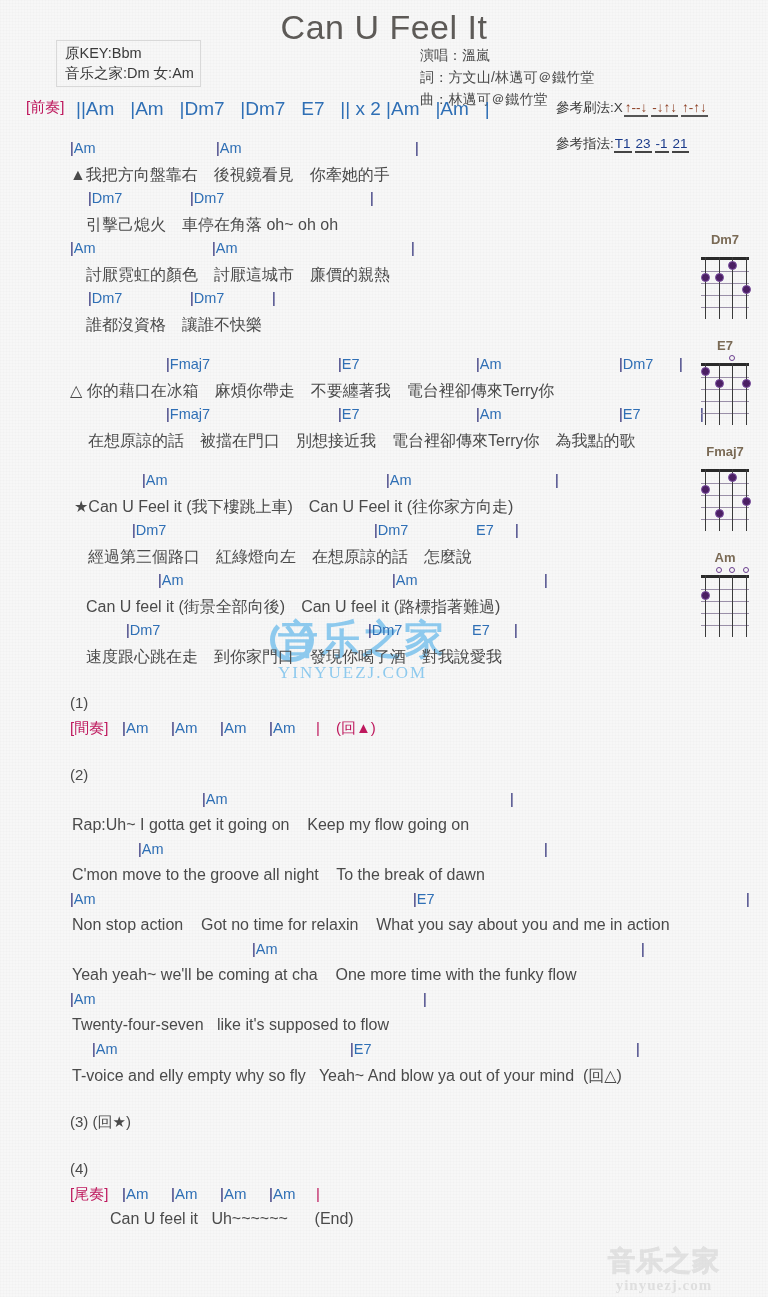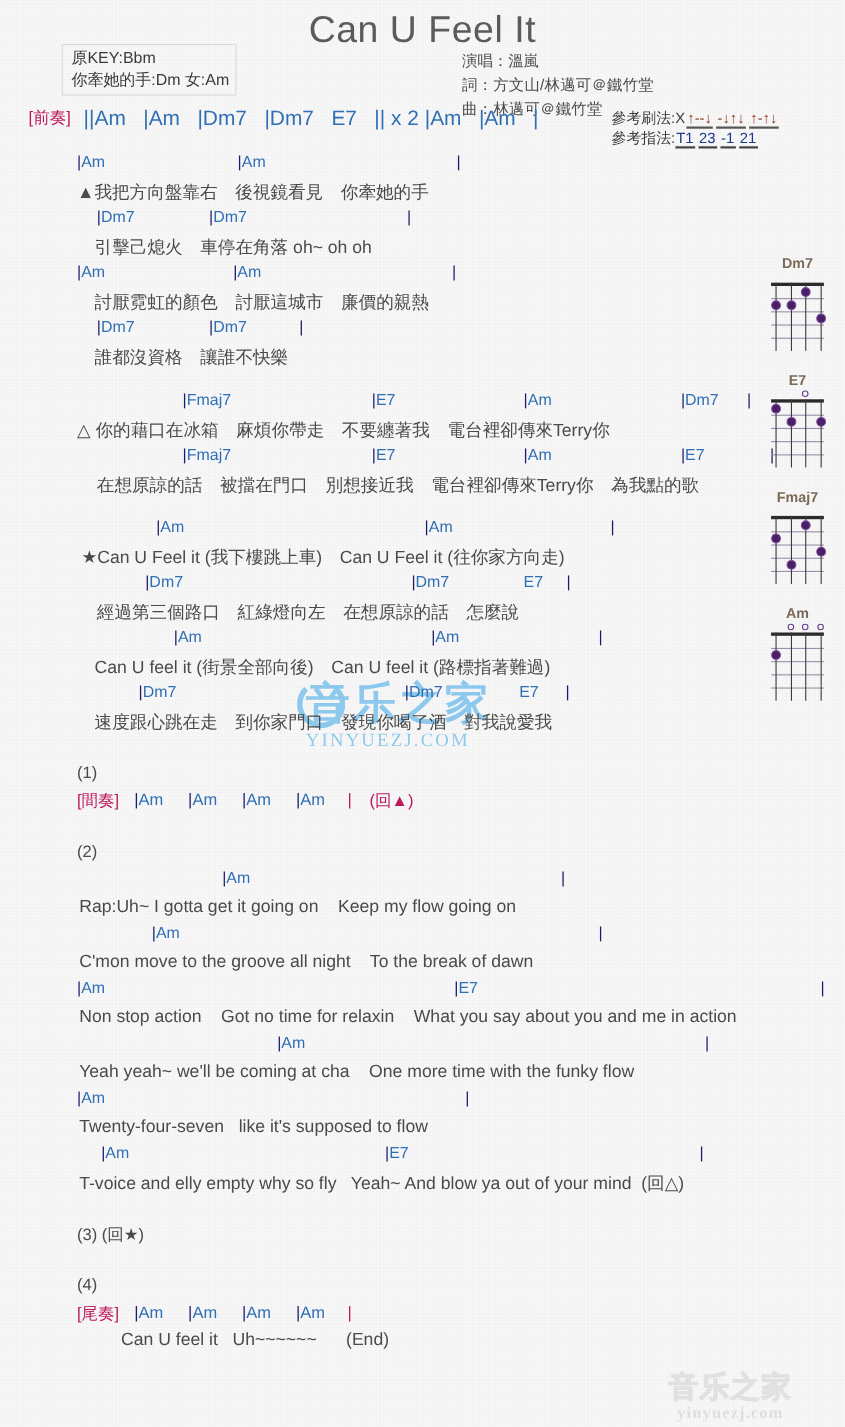--- a/index.html
+++ b/index.html
@@ -34,21 +34,21 @@
   }
   .credits{
     position:absolute;left:420px;top:44px;
     font-size:14px;line-height:22px;color:#4a4a4a;
   }
   .credits .row2{letter-spacing:.2px;}
 
   
   .refbox{position:absolute;left:556px;top:99px;font-size:13.5px;color:#3b3b3b;}
   .refbox .line{display:flex;align-items:flex-end;white-space:nowrap;}
-  .refbox .line2{}
+  .refbox .line2{margin-top:18px;}
   .arrows{color:#8a3b1f;letter-spacing:0px;margin-left:1px;}
   .ul2{border-bottom:2px solid #555;display:inline-block;line-height:1.05;padding:0 1px;}
   .ul2.gap{margin-left:3px;}
   .fing{color:#1a3a8a;display:inline-block;}
   .fing .ul2{border-bottom:2px solid #444;}
 
   
   .sheet{
     position:absolute;left:0;top:140px;width:768px;
     font-size:15px;
@@ -132,21 +132,21 @@
   <div class="cn">音乐之家</div>
   <div class="en">yinyuezj.com</div>
 </div>
 
 <div class="page">
 
   <div class="title">Can U Feel It</div>
 
   <div class="keybox">
     <div>原KEY:Bbm</div>
-    <div>你牽她的手:Dm 女:Am</div>
+    <div>音乐之家:Dm 女:Am</div>
   </div>
 
   <div class="credits">
     <div>演唱：溫嵐</div>
     <div class="row2">詞：方文山/林邁可＠鐵竹堂　曲：林邁可＠鐵竹堂</div>
   </div>
 
   <div class="refbox">
     <div class="line">
       <span>參考刷法:X</span>

